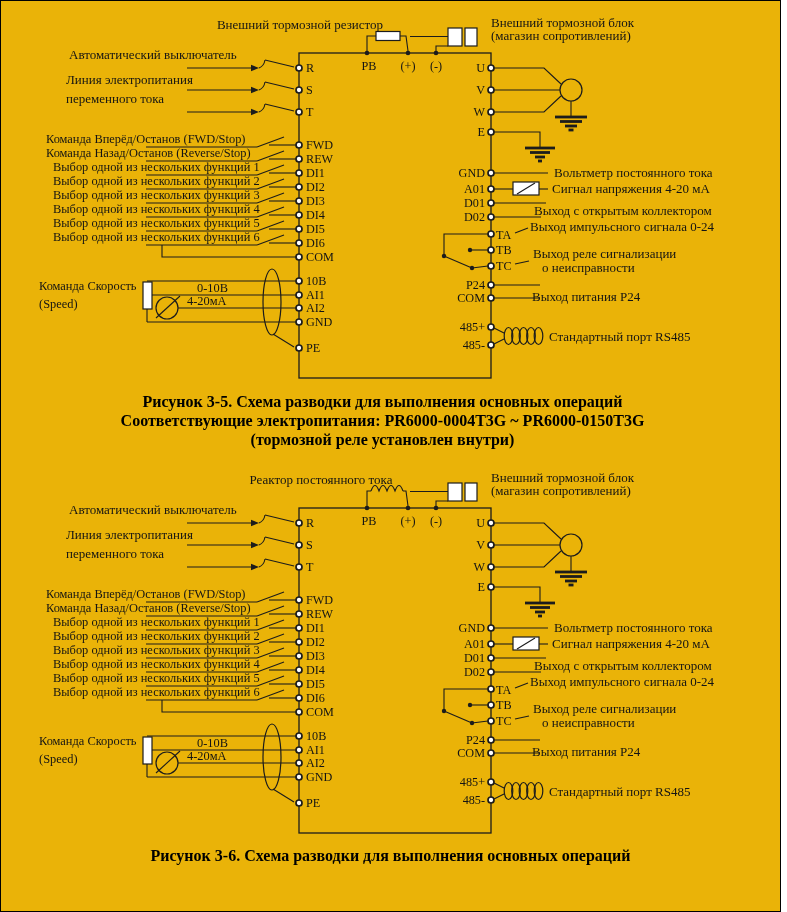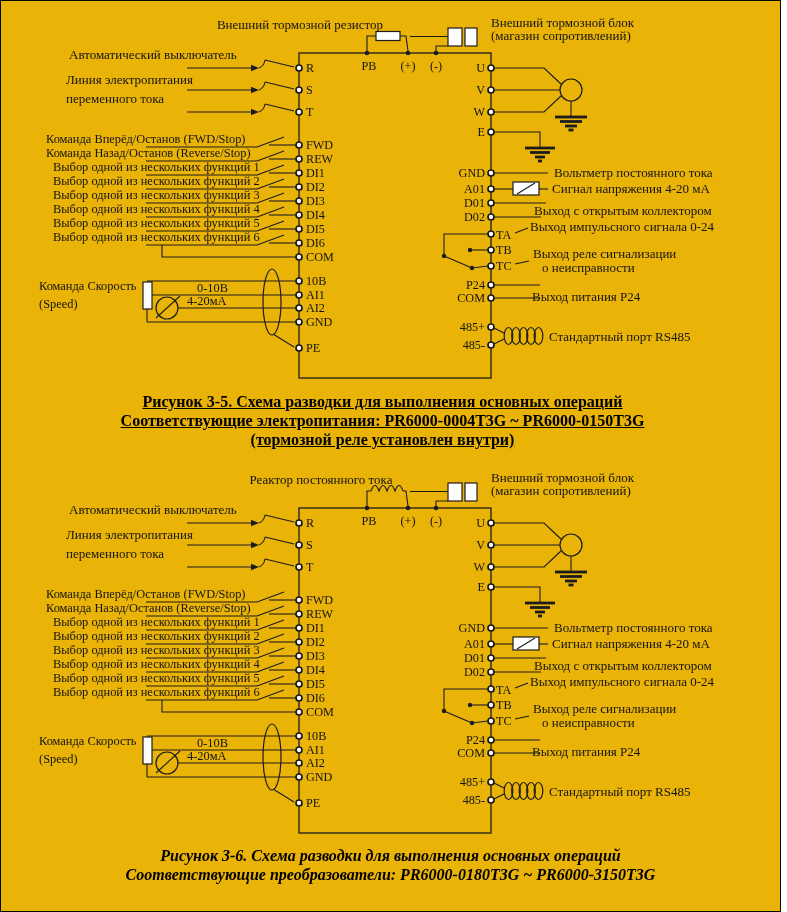--- a/index.html
+++ b/index.html
@@ -15,22 +15,22 @@
   svg polygon.ah{fill:#1c1c1c;stroke:none;}
   svg .gb{stroke-width:2.8;}
   svg text{fill:#141414;}
   .title{font-size:13px;}
   .ann{font-size:13px;}
   .ann-sm{font-size:12.4px;}
   .t-lbl{font-size:12.2px;}
   .mid{text-anchor:middle;}
   .end{text-anchor:end;}
   .cap{text-align:center;font-weight:bold;font-size:16px;line-height:19px;color:#000;}
-  .cap1{margin:9px 16px 11px 0;text-decoration:underline;}
-  .cap2{margin:8px 0 0 0;font-style:italic;}
+  .cap1{margin:9px 16px 11px 0;}
+  .cap2{margin:8px 0 0 0;}
 </style>
 </head>
 <body>
 
 <div class="frame">
 
   <svg width="787" height="378" viewBox="0 0 787 378">
     <rect class="box" x="298" y="48" width="192" height="325"></rect>
 
     <g>
@@ -461,16 +461,15 @@
     <text class="ann" x="533" y="210">Выход с открытым коллектором</text>
     <text class="ann" x="529" y="226">Выход импульсного сигнала 0-24</text>
     <text class="ann" x="532" y="253">Выход реле сигнализации</text>
     <text class="ann" x="541" y="267">о неисправности</text>
     <text class="ann" x="531" y="296">Выход питания P24</text>
     <text class="ann" x="548" y="336">Стандартный порт RS485</text>
   </svg>
 
   <div class="cap cap2">
     <div>Рисунок 3-6. Схема разводки для выполнения основных операций</div>
-    <div>Соответствующие преобразователи: PR6000-0180T3G ~ PR6000-3150T3G</div>
   </div>
 
 </div>
 
 </body></html>

